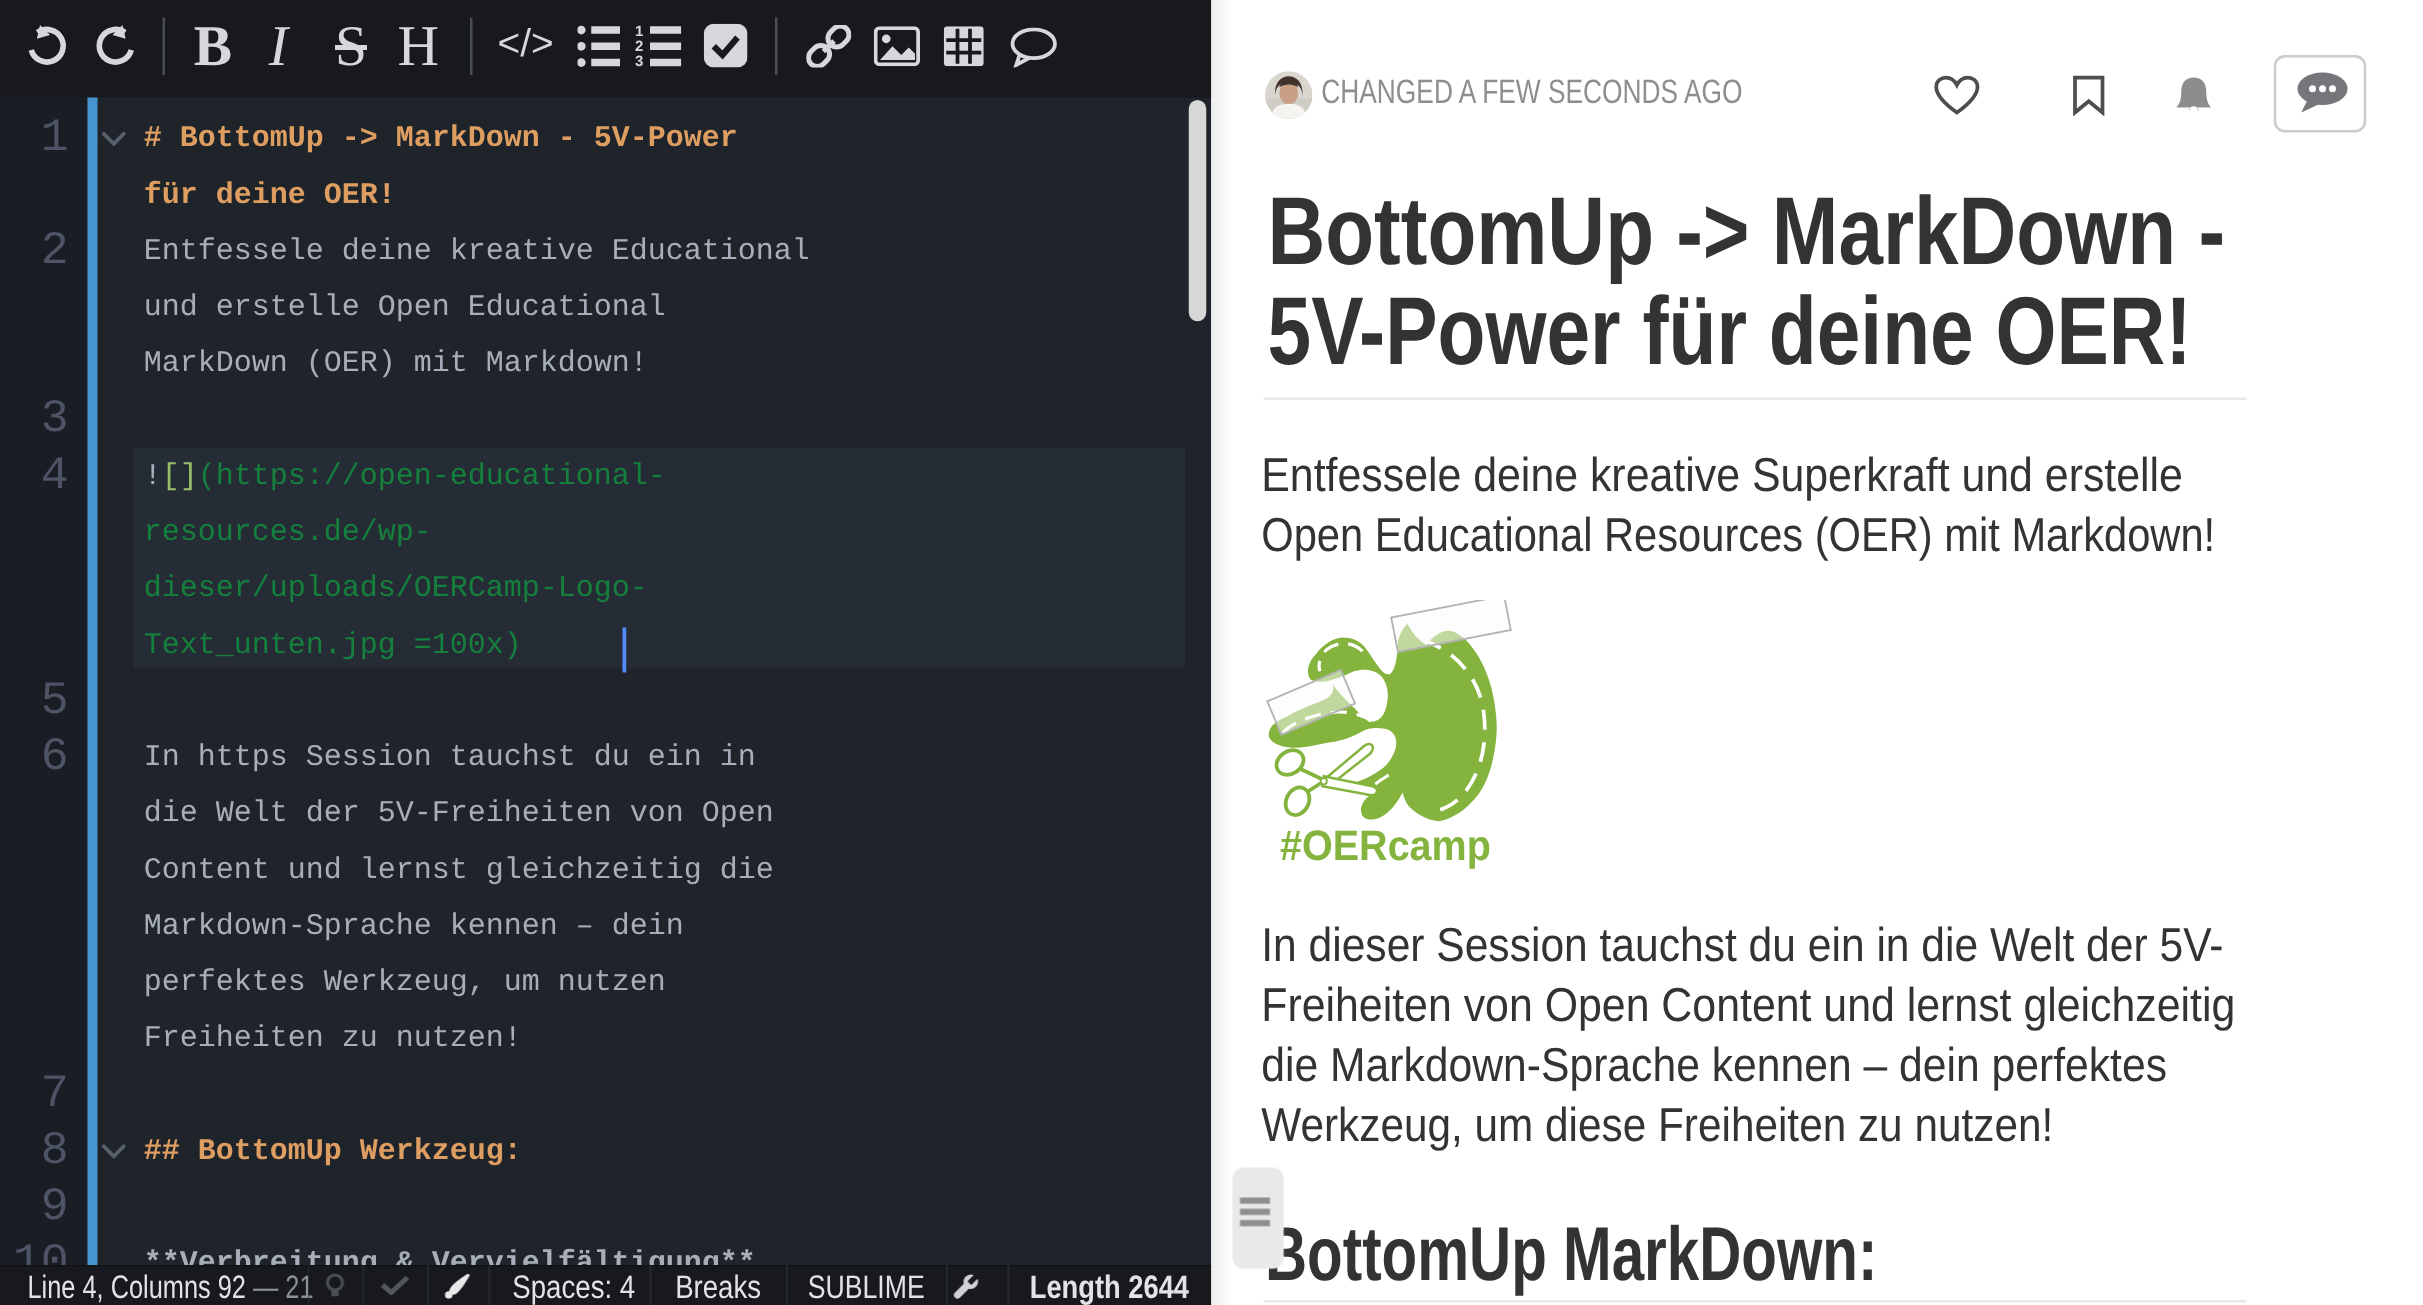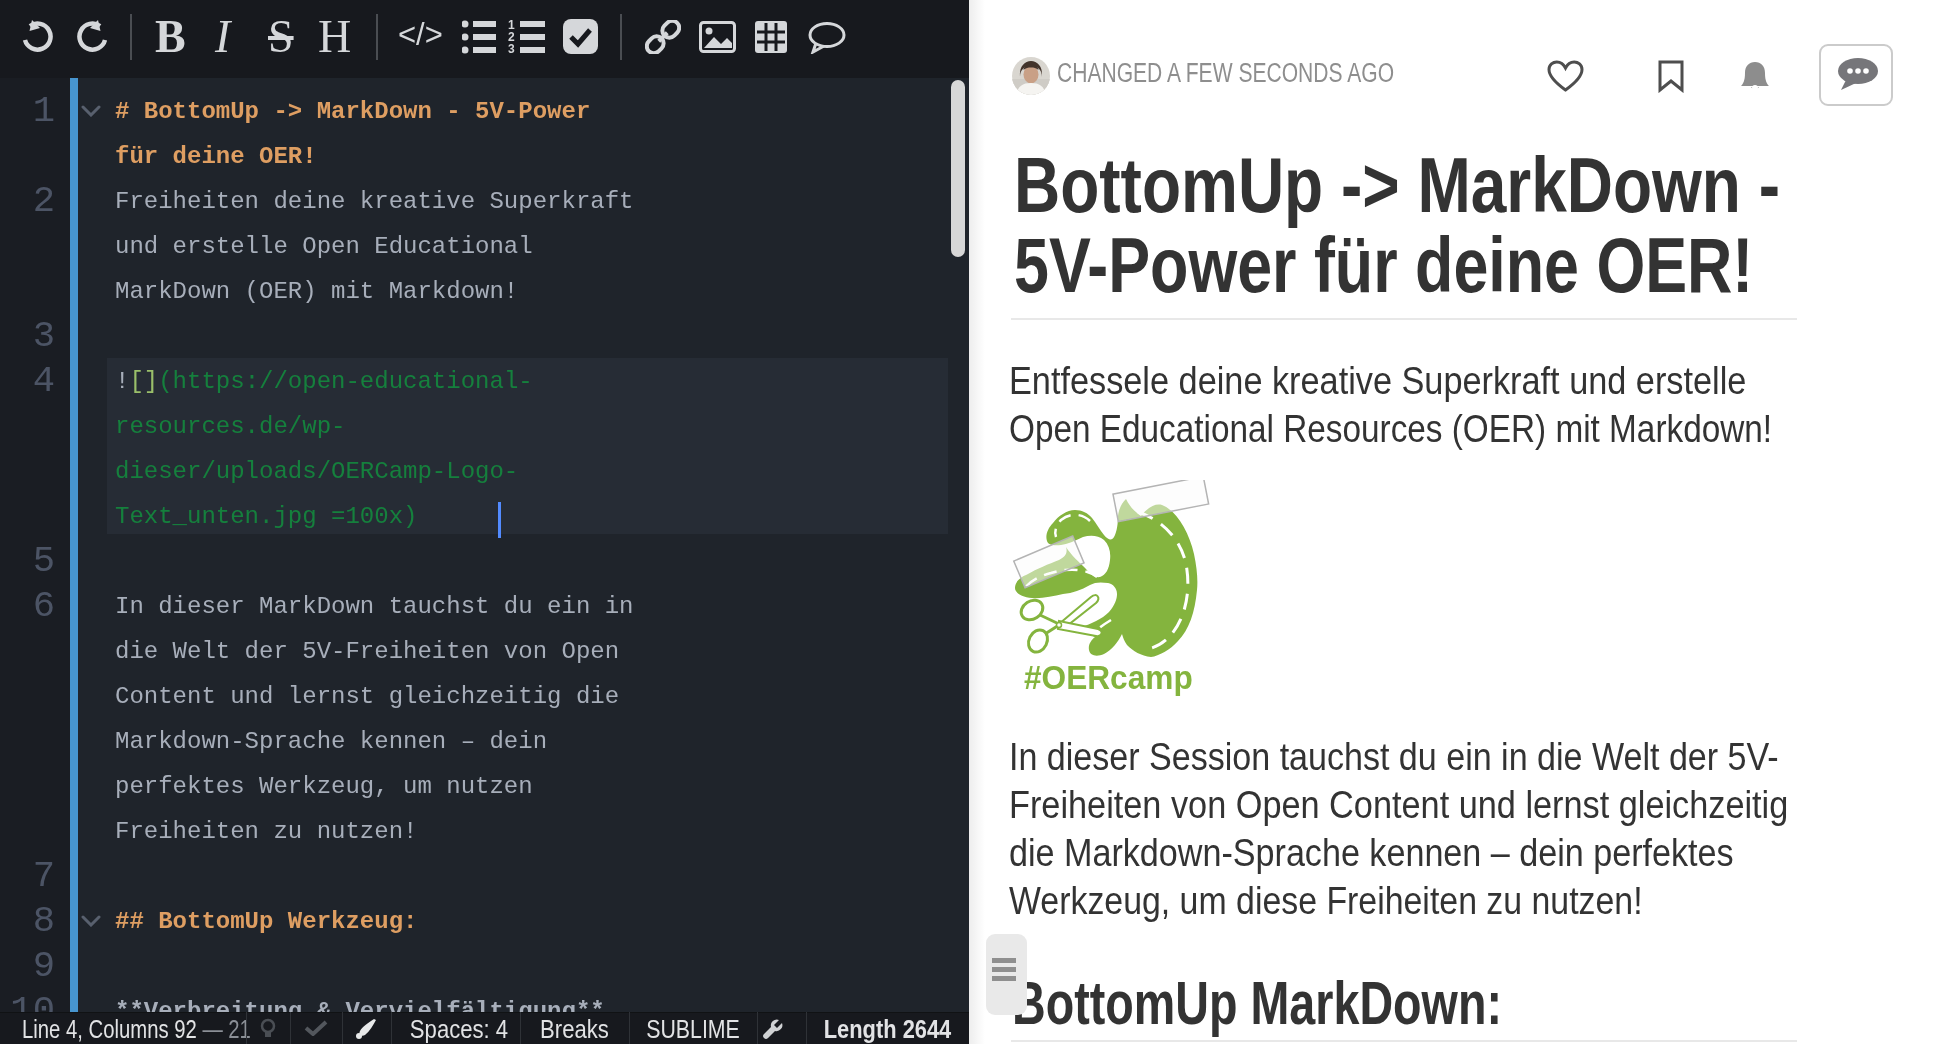--- a/index.html
+++ b/index.html
@@ -43,28 +43,28 @@
 <div class="ln" style="left:0;top:359px;">4</div>
 <div class="ln" style="left:0;top:539px;">5</div>
 <div class="ln" style="left:0;top:584px;">6</div>
 <div class="ln" style="left:0;top:854px;">7</div>
 <div class="ln" style="left:0;top:899px;">8</div>
 <div class="ln" style="left:0;top:944px;">9</div>
 <div class="ln" style="left:0;top:989px;">10</div>
 
 <div class="code org" style="left:115px;top:89px;"># BottomUp -&gt; MarkDown - 5V-Power</div>
 <div class="code org" style="left:115px;top:134px;">für deine OER!</div>
-<div class="code" style="left:115px;top:179px;">Freiheiten deine kreative Superkraft</div>
+<div class="code" style="left:115px;top:179px;">Entfessele deine kreative Educational</div>
 <div class="code" style="left:115px;top:224px;">und erstelle Open Educational</div>
 <div class="code" style="left:115px;top:269px;">MarkDown (OER) mit Markdown!</div>
 <div class="code" style="left:115px;top:359px;"><span style="color:#a7aeba;">!</span><span class="grn">[]</span><span class="blu">(https://open-educational-</span></div>
 <div class="code blu" style="left:115px;top:404px;">resources.de/wp-</div>
 <div class="code blu" style="left:115px;top:449px;">dieser/uploads/OERCamp-Logo-</div>
 <div class="code blu" style="left:115px;top:494px;">Text_unten.jpg =100x)</div>
-<div class="code" style="left:115px;top:584px;">In dieser MarkDown tauchst du ein in</div>
+<div class="code" style="left:115px;top:584px;">In https Session tauchst du ein in</div>
 <div class="code" style="left:115px;top:629px;">die Welt der 5V-Freiheiten von Open</div>
 <div class="code" style="left:115px;top:674px;">Content und lernst gleichzeitig die</div>
 <div class="code" style="left:115px;top:719px;">Markdown-Sprache kennen – dein</div>
 <div class="code" style="left:115px;top:764px;">perfektes Werkzeug, um nutzen</div>
 <div class="code" style="left:115px;top:809px;">Freiheiten zu nutzen!</div>
 <div class="code org" style="left:115px;top:899px;">## BottomUp Werkzeug:</div>
 <div class="code" style="left:115px;top:989px;"><b>**Verbreitung &amp; Vervielfältigung**</b></div>
 <div id="cursor"></div>
 
 <svg class="chev" style="left:81px;top:105px;" viewBox="0 0 20 12">

